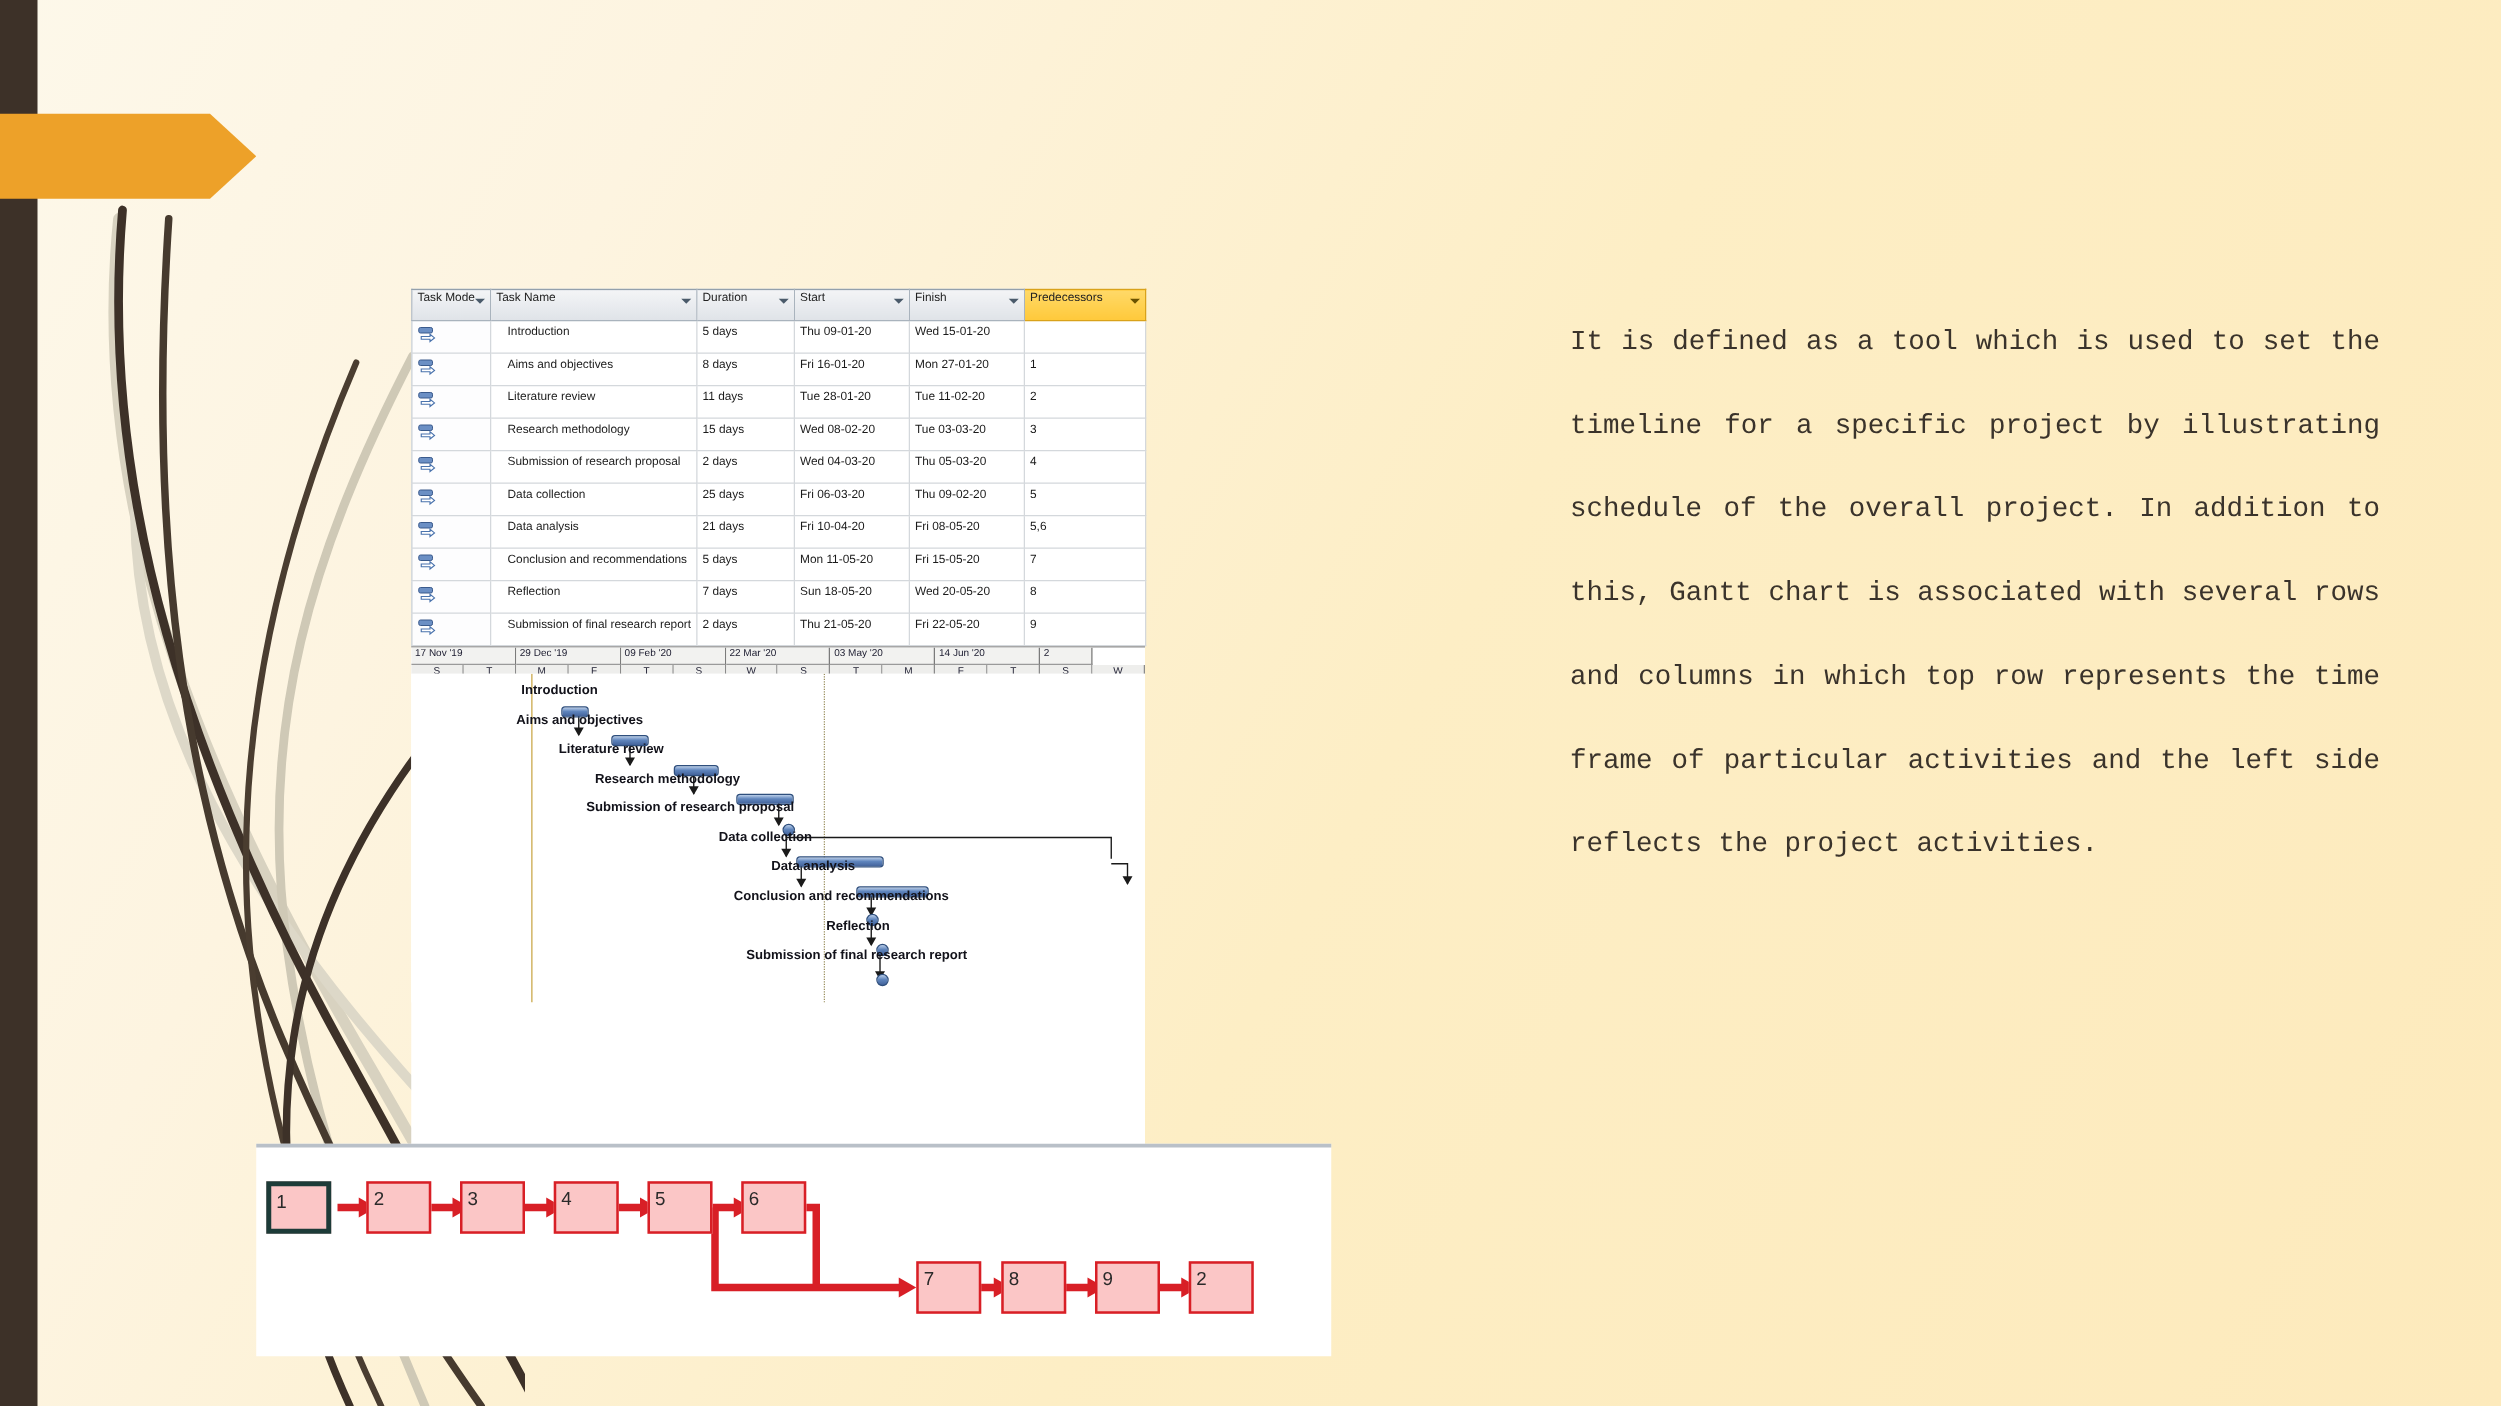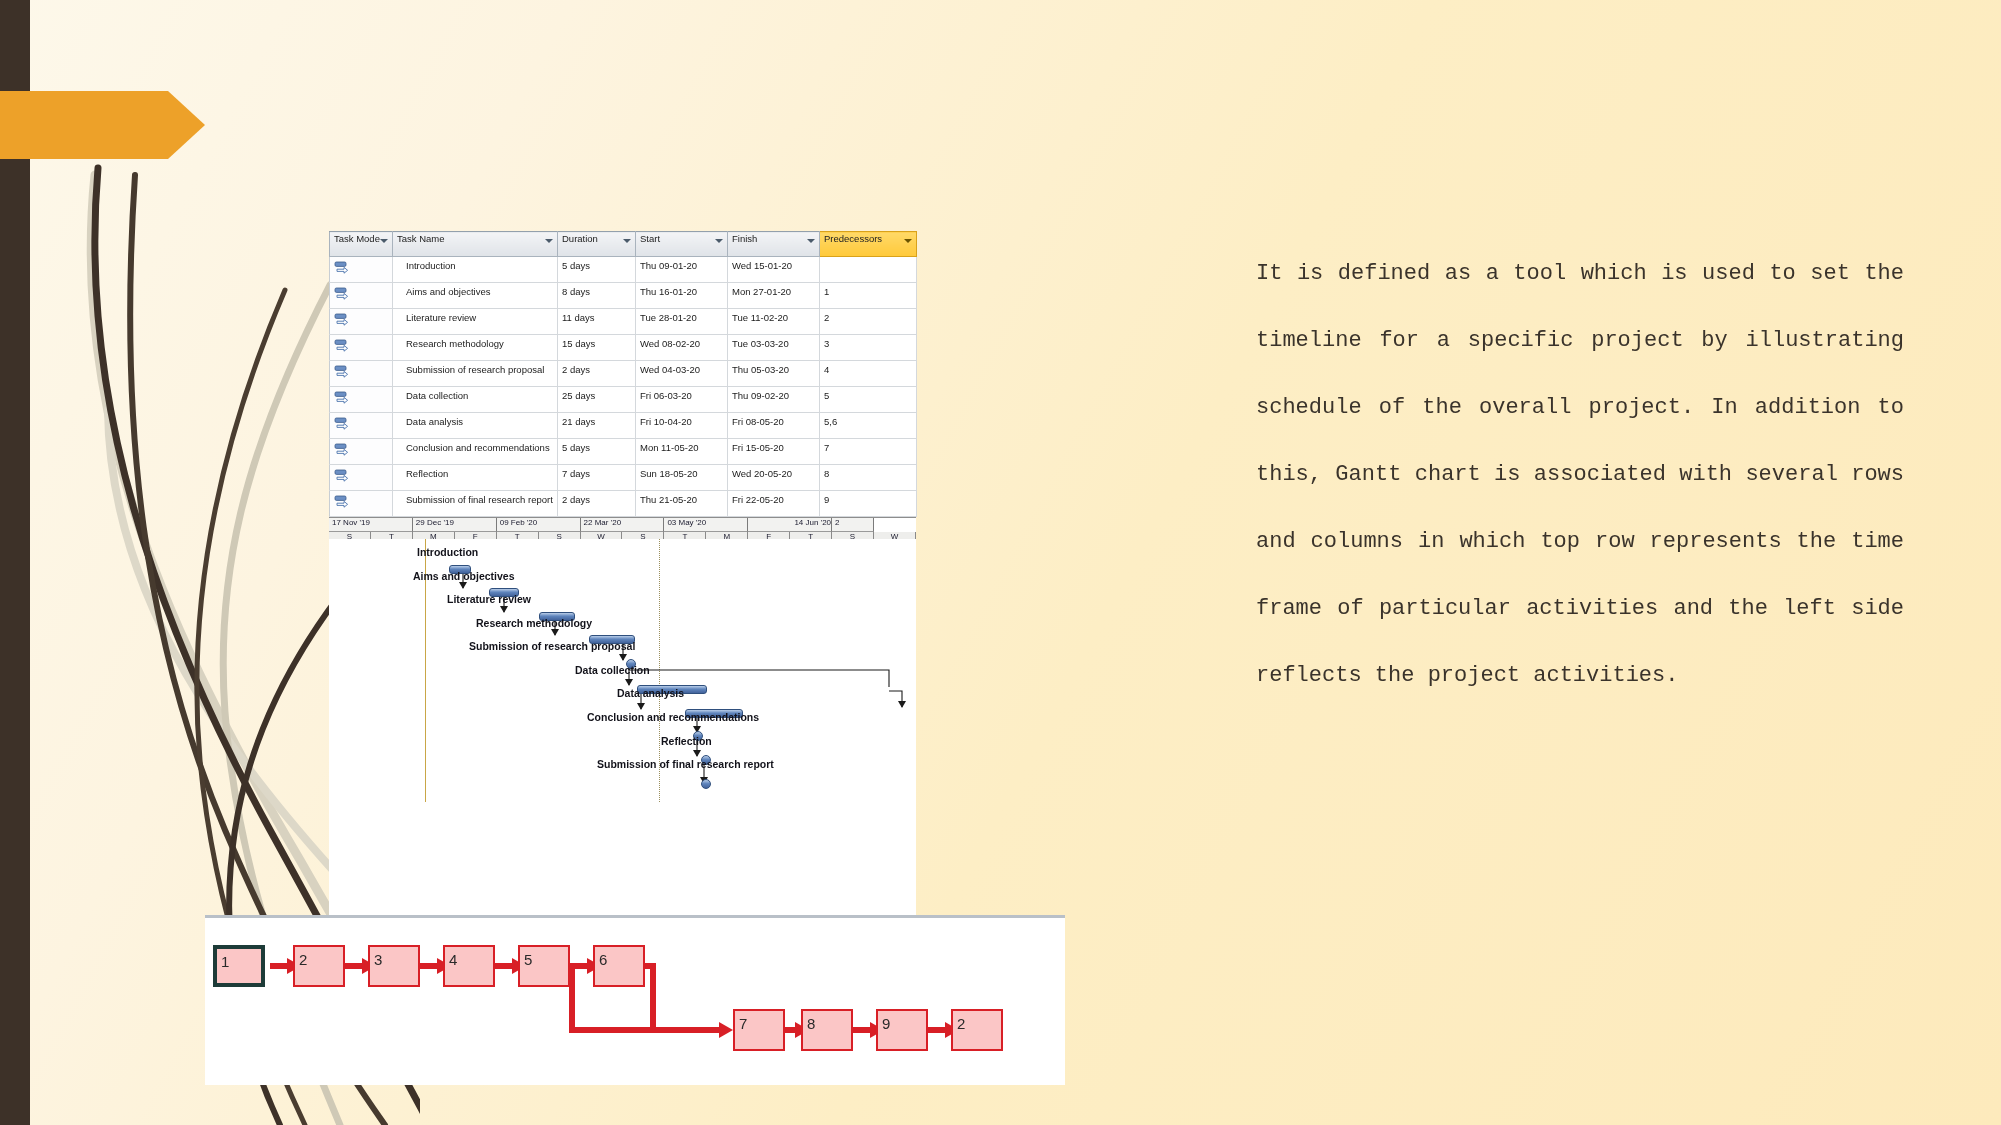--- a/index.html
+++ b/index.html
@@ -246,21 +246,21 @@
             <td>Wed 15-01-20</td>
             <td></td>
           </tr>
           <tr>
             <td class="mode"><span><svg class="tmicon" viewBox="0 0 17 15">
                   <rect x="1" y="1" width="11" height="4.4" rx="1.4" fill="#6b8fc4" stroke="#3a5a8c" stroke-width="0.8"></rect>
                   <path d="M3,8.2 h7 v-1.8 l3.6,2.9 l-3.6,2.9 v-1.8 h-7 z" fill="#ffffff" stroke="#4a73ad" stroke-width="0.9"></path>
                 </svg></span></td>
             <td class="name">Aims and objectives</td>
             <td>8 days</td>
-            <td>Thu 16-01-20</td>
+            <td>Fri 16-01-20</td>
             <td>Mon 27-01-20</td>
             <td>1</td>
           </tr>
           <tr>
             <td class="mode"><span><svg class="tmicon" viewBox="0 0 17 15">
                   <rect x="1" y="1" width="11" height="4.4" rx="1.4" fill="#6b8fc4" stroke="#3a5a8c" stroke-width="0.8"></rect>
                   <path d="M3,8.2 h7 v-1.8 l3.6,2.9 l-3.6,2.9 v-1.8 h-7 z" fill="#ffffff" stroke="#4a73ad" stroke-width="0.9"></path>
                 </svg></span></td>
             <td class="name">Literature review</td>
             <td>11 days</td>
@@ -348,21 +348,21 @@
         </tbody>
     </table>
 
     <div id="timeline">
       <div id="tl-months">
           <div style="width: 83.8571px;">17 Nov '19</div>
           <div style="width: 83.8571px;">29 Dec '19</div>
           <div style="width: 83.8571px;">09 Feb '20</div>
           <div style="width: 83.8571px;">22 Mar '20</div>
           <div style="width: 83.8571px;">03 May '20</div>
-          <div style="width: 83.8571px; text-align: right;">14 Jun '20</div>
+          <div style="width: 83.8571px;">14 Jun '20</div>
           <div style="width: 41.9286px;">2</div>
         </div>
       <div id="tl-days">
           <div style="width: 41.9286px;">S</div>
           <div style="width: 41.9286px;">T</div>
           <div style="width: 41.9286px;">M</div>
           <div style="width: 41.9286px;">F</div>
           <div style="width: 41.9286px;">T</div>
           <div style="width: 41.9286px;">S</div>
           <div style="width: 41.9286px;">W</div>

